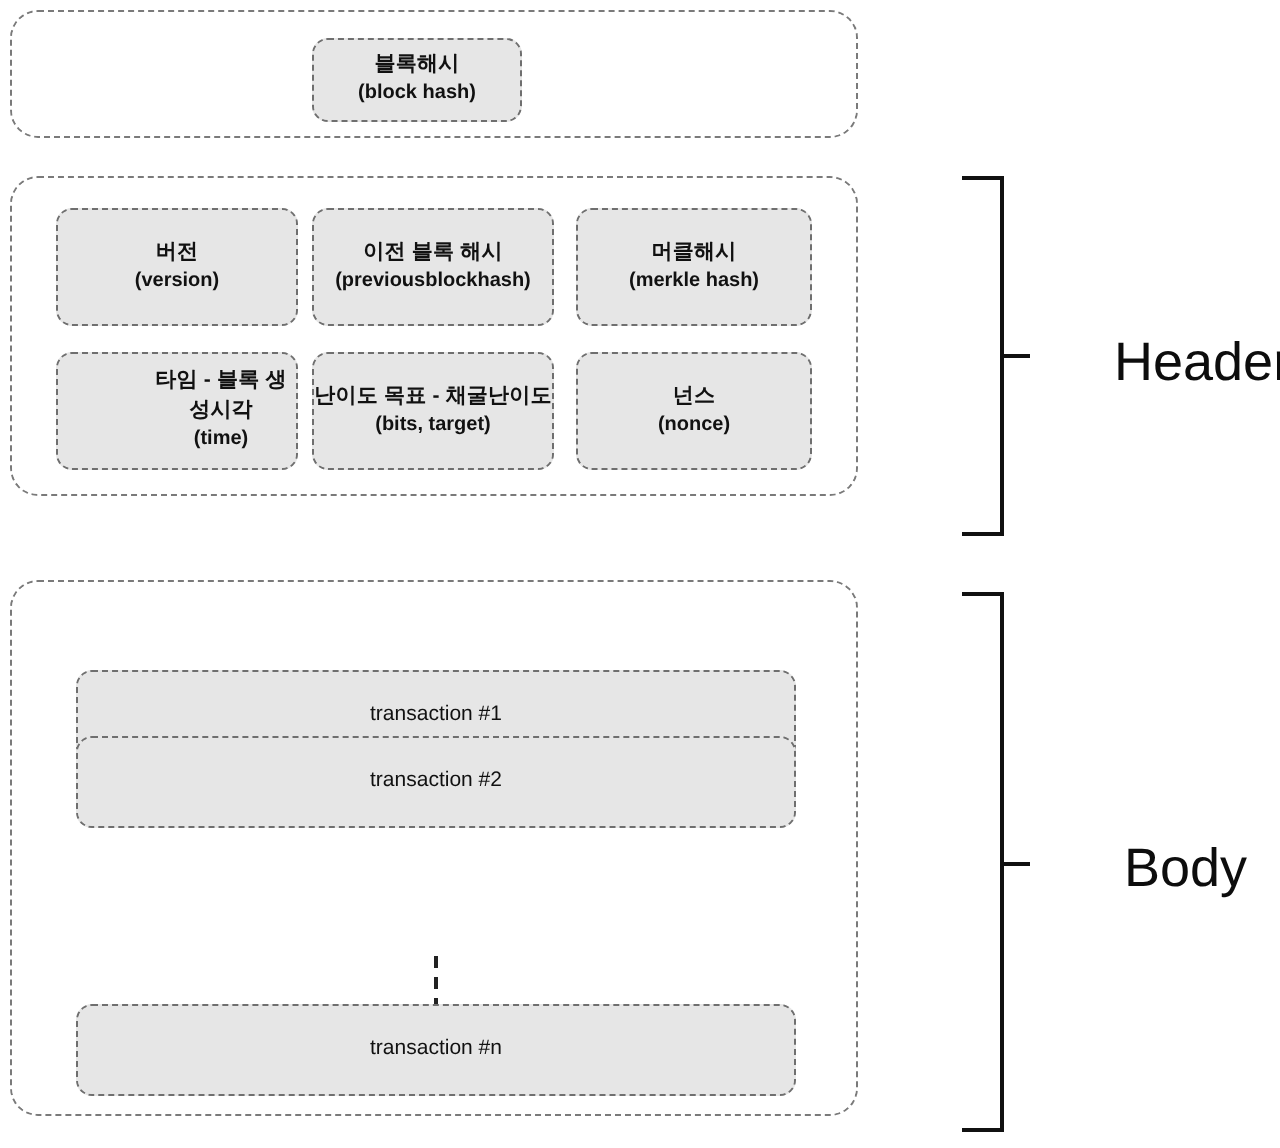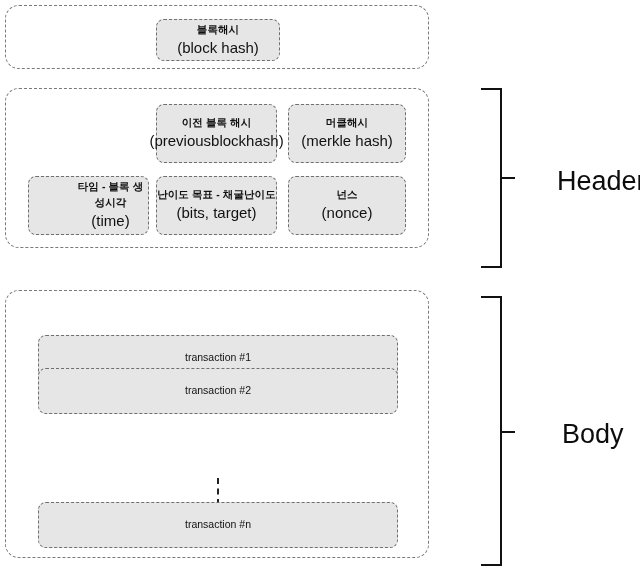--- a/index.html
+++ b/index.html
@@ -42,31 +42,31 @@
     text-align: center;
     line-height: 1.45;
     color: #111111;
   }
   .cell .ko {
     font-size: 10.5px;
     font-weight: 600;
     letter-spacing: .1px;
   }
   .cell .en {
-    font-size: 15px;
-    font-weight: 400;
+    font-size: 10px;
+    font-weight: 700;
   }
   .cell .single {
     font-size: 10.5px;
     font-weight: 400;
   }
 
   
   #blockhash-group { left: 5px; top: 5px; width: 424px; height: 64px; }
-  #cell-blockhash  { left: 150px; top: 13px; width: 124px; height: 42px; }
+  #cell-blockhash  { left: 150px; top: 13px; width: 105px; height: 42px; }
 
   
   #header-group { left: 5px; top: 88px; width: 424px; height: 160px; }
 
   .hdr-cell { height: 59px; }
   #cell-version   { left: 22px;  top: 15px; width: 121px; }
   #cell-prevhash  { left: 150px; top: 15px; width: 121px; }
   #cell-merkle    { left: 282px; top: 15px; width: 118px; }
   #cell-time      { left: 22px;  top: 87px; width: 121px; padding-left: 44px; }
   #cell-bits      { left: 150px; top: 87px; width: 121px; }
@@ -146,20 +146,24 @@
 
   <div id="blockhash-group" class="outer-group">
     <div id="cell-blockhash" class="cell">
       <span class="ko">블록해시</span>
       <span class="en">(block hash)</span>
     </div>
   </div>
 
   <div id="header-group" class="outer-group">
 
+    <div id="cell-version" class="cell hdr-cell">
+      <span class="ko">버전</span>
+      <span class="en">(version)</span>
+    </div>
 
     <div id="cell-merkle" class="cell hdr-cell">
       <span class="ko">머클해시</span>
       <span class="en">(merkle hash)</span>
     </div>
 
     <div id="cell-prevhash" class="cell hdr-cell">
       <span class="ko">이전 블록 해시</span>
       <span class="en">(previousblockhash)</span>
     </div>

